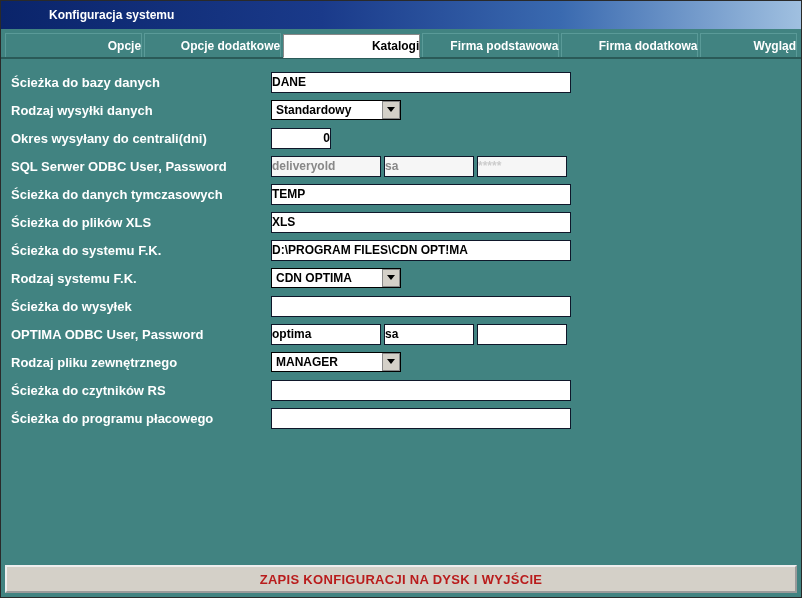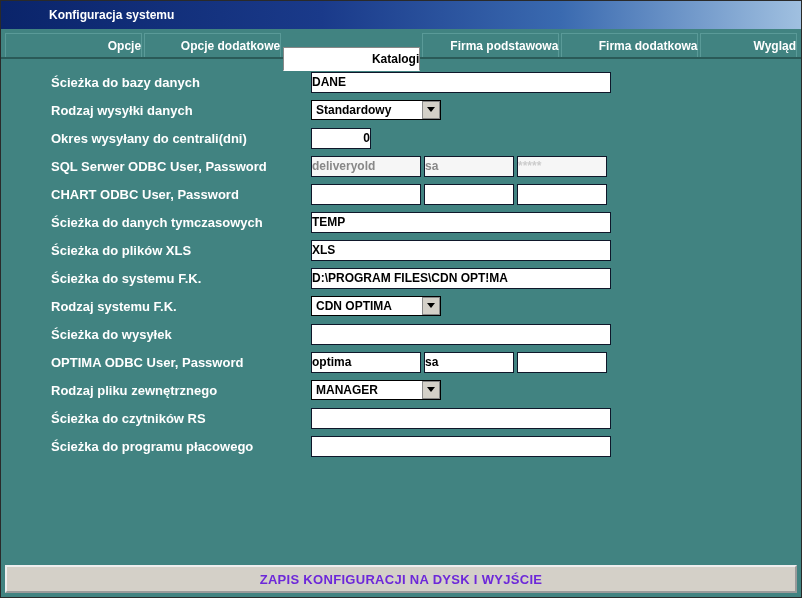--- a/index.html
+++ b/index.html
@@ -47,28 +47,27 @@
     border: 1px solid #5a9a98;
     border-bottom: none;
     background: #418381;
     position: relative;
   }
   .tab.active {
     background: #fff;
     color: #000;
     border: 1px solid #888;
     border-bottom: 1px solid #fff;
-    top: 14px;
+    top: 1px;
   }
   .form-area {
     flex: 1;
     padding: 12px 10px;
     background: #418381;
     overflow: auto;
-    margin-left: 40px;
   }
   .row {
     display: flex;
     align-items: center;
     margin-bottom: 6px;
     min-height: 22px;
   }
   .lbl {
     width: 260px;
     color: #fff;
@@ -126,21 +125,21 @@
     height: 28px;
     background: #d4d0c8;
     border: 2px outset #eee;
     margin: 4px;
     display: flex;
     align-items: center;
     justify-content: center;
     font-weight: bold;
     font-size: 13px;
     cursor: pointer;
-    color: #6d28d9;
+    color: #b91c1c;
     letter-spacing: 0.3px;
   }
 </style>
 </head>
 <body>
 
 <div class="window">
 
   <div class="titlebar">
     <span>Konfiguracja systemu</span>
@@ -199,28 +198,20 @@
 
     <div class="row">
       <div class="lbl">SQL Serwer ODBC User, Password</div>
       <div class="ctl">
         <input class="txt disabled" style="width: 110px;" value="deliveryold">
         <input class="txt disabled" style="width: 90px;" value="sa">
         <input class="txt disabled" style="width: 90px; color: rgb(204, 204, 204);" value="*****">
       </div>
     </div>
 
-    <div class="row">
-      <div class="lbl">CHART ODBC User, Password</div>
-      <div class="ctl">
-        <input class="txt" style="width: 110px;" value="">
-        <input class="txt" style="width: 90px;" value="">
-        <input class="txt" style="width: 90px;" value="">
-      </div>
-    </div>
 
     <div class="row">
       <div class="lbl">Ścieżka do danych tymczasowych</div>
       <div class="ctl">
           <input class="txt" style="width: 300px;" value="TEMP">
         </div>
     </div>
 
     <div class="row">
       <div class="lbl">Ścieżka do plików XLS</div>

